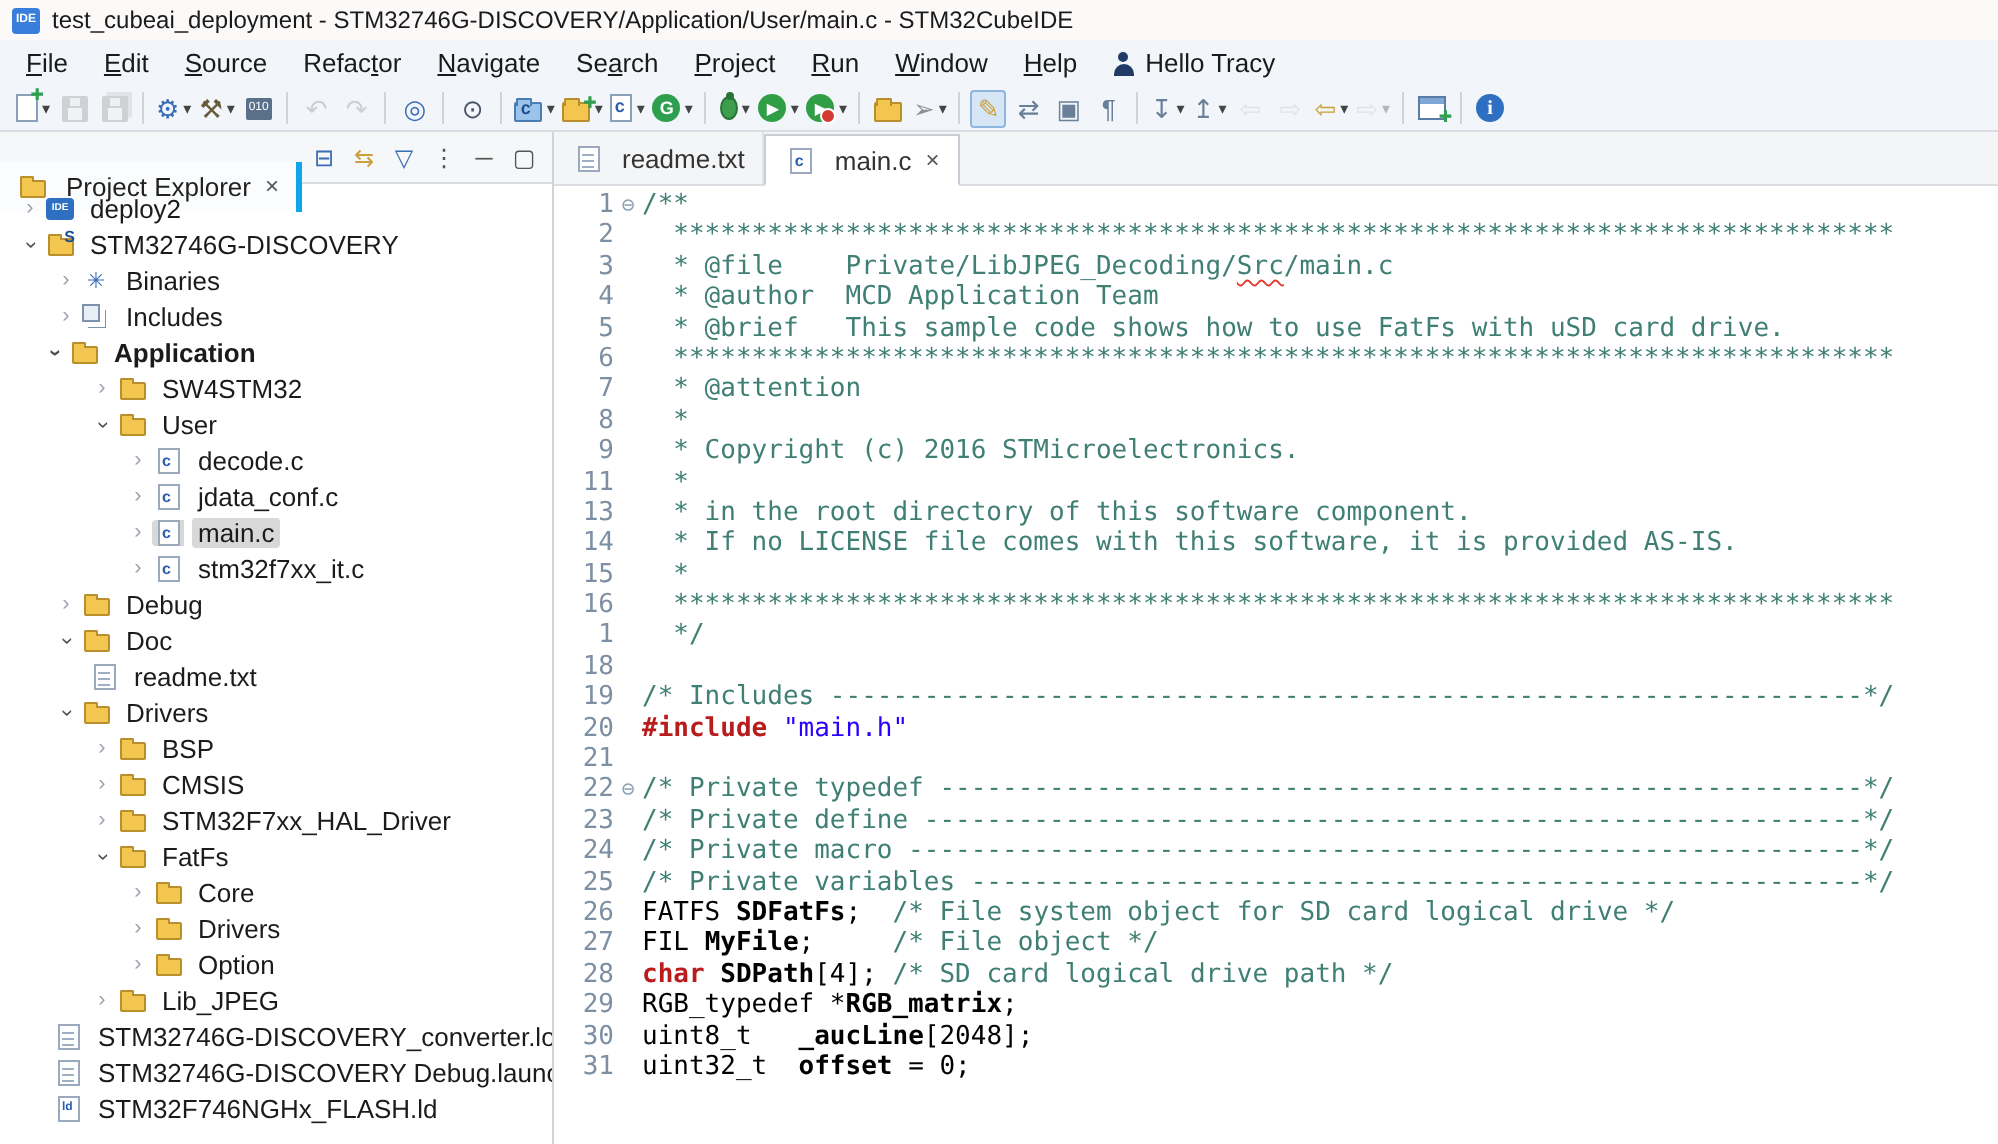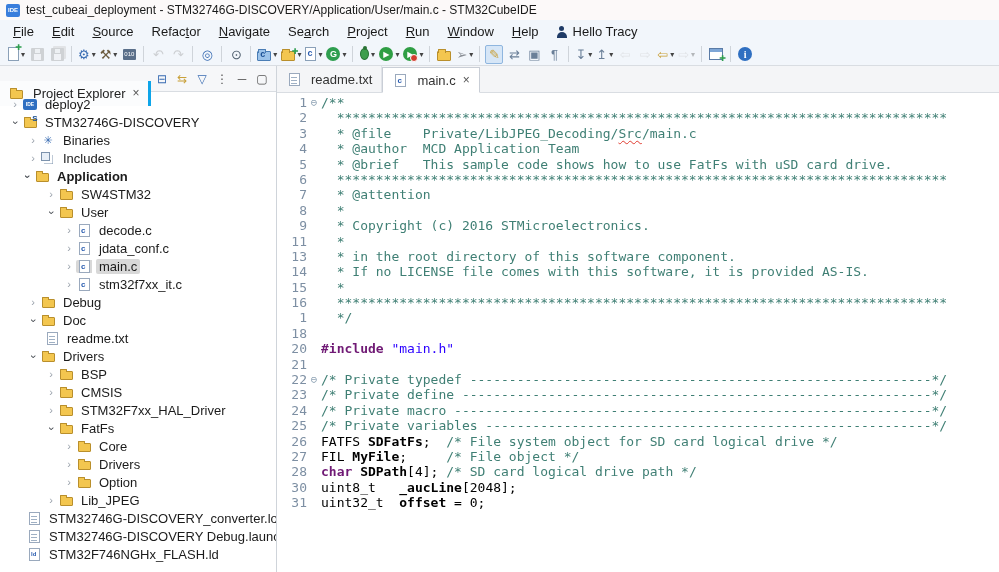--- a/index.html
+++ b/index.html
@@ -104,21 +104,21 @@
   .etab.active { background:#fff; border:1px solid #c9ced6; border-bottom:1px solid #fff; margin-bottom:-1px; }
   .etab .close { font-size:12px; color:#555; margin-left:2px; }
 
   .code { flex:1; overflow:hidden; font-family:"DejaVu Sans Mono","Liberation Mono",monospace;
           font-size:13px; line-height:15.4px; padding-top:2px; }
   .crow { display:flex; height:15.4px; white-space:pre; }
   .ln { width:30px; flex:0 0 auto; text-align:right; color:#7d8fa3; }
   .fold { width:14px; flex:0 0 auto; color:#8fa3b5; font-size:11px; text-align:center; line-height:15.4px; }
   .ctext { flex:1; color:#000; }
   .cm { color:#3F7F74; }
-  .kw { color:#701a75; font-weight:bold;text-align:right; }
+  .kw { color:#b91c1c; font-weight:bold;text-align:right; }
   .str { color:#2A00FF; }
   .b { font-weight:bold; }
   .sq { text-decoration:underline; text-decoration-style:wavy; text-decoration-color:#e03c31;
         text-decoration-thickness:1px; text-underline-offset:2px; }
 </style>
 </head>
 <body>
 
 <div class="win">
 
@@ -516,28 +516,30 @@
           <div class="crow"><span class="ln">7</span><span class="fold"></span><span class="ctext"><span class="cm">  * @attention</span></span></div>
           <div class="crow"><span class="ln">8</span><span class="fold"></span><span class="ctext"><span class="cm">  *</span></span></div>
           <div class="crow"><span class="ln">9</span><span class="fold"></span><span class="ctext"><span class="cm">  * Copyright (c) 2016 STMicroelectronics.</span></span></div>
           <div class="crow"><span class="ln">11</span><span class="fold"></span><span class="ctext"><span class="cm">  *</span></span></div>
           <div class="crow"><span class="ln">13</span><span class="fold"></span><span class="ctext"><span class="cm">  * in the root directory of this software component.</span></span></div>
           <div class="crow"><span class="ln">14</span><span class="fold"></span><span class="ctext"><span class="cm">  * If no LICENSE file comes with this software, it is provided AS-IS.</span></span></div>
           <div class="crow"><span class="ln">15</span><span class="fold"></span><span class="ctext"><span class="cm">  *</span></span></div>
           <div class="crow"><span class="ln">16</span><span class="fold"></span><span class="ctext"><span class="cm">  ******************************************************************************</span></span></div>
           <div class="crow"><span class="ln">1</span><span class="fold"></span><span class="ctext"><span class="cm">  */</span></span></div>
           <div class="crow"><span class="ln">18</span><span class="fold"></span><span class="ctext"></span></div>
+          <div class="crow"><span class="ln">19</span><span class="fold"></span><span class="ctext"><span class="cm">/* Includes ------------------------------------------------------------------*/</span></span></div>
           <div class="crow"><span class="ln">20</span><span class="fold"></span><span class="ctext"><span class="kw">#include</span><span> </span><span class="str">"main.h"</span></span></div>
           <div class="crow"><span class="ln">21</span><span class="fold"></span><span class="ctext"></span></div>
           <div class="crow"><span class="ln">22</span><span class="fold">⊖</span><span class="ctext"><span class="cm">/* Private typedef -----------------------------------------------------------*/</span></span></div>
           <div class="crow"><span class="ln">23</span><span class="fold"></span><span class="ctext"><span class="cm">/* Private define ------------------------------------------------------------*/</span></span></div>
           <div class="crow"><span class="ln">24</span><span class="fold"></span><span class="ctext"><span class="cm">/* Private macro -------------------------------------------------------------*/</span></span></div>
           <div class="crow"><span class="ln">25</span><span class="fold"></span><span class="ctext"><span class="cm">/* Private variables ---------------------------------------------------------*/</span></span></div>
           <div class="crow"><span class="ln">26</span><span class="fold"></span><span class="ctext"><span>FATFS </span><span class="b">SDFatFs</span><span>;  </span><span class="cm">/* File system object for SD card logical drive */</span></span></div>
           <div class="crow"><span class="ln">27</span><span class="fold"></span><span class="ctext"><span>FIL </span><span class="b">MyFile</span><span>;     </span><span class="cm">/* File object */</span></span></div>
           <div class="crow"><span class="ln">28</span><span class="fold"></span><span class="ctext"><span class="kw">char</span><span> </span><span class="b">SDPath</span><span>[4]; </span><span class="cm">/* SD card logical drive path */</span></span></div>
+          <div class="crow"><span class="ln">29</span><span class="fold"></span><span class="ctext"><span>RGB_typedef *</span><span class="b">RGB_matrix</span><span>;</span></span></div>
           <div class="crow"><span class="ln">30</span><span class="fold"></span><span class="ctext"><span>uint8_t   </span><span class="b">_aucLine</span><span>[2048];</span></span></div>
           <div class="crow"><span class="ln">31</span><span class="fold"></span><span class="ctext"><span>uint32_t  </span><span class="b">offset</span><span> = 0;</span></span></div>
         </div>
     </div>
 
   </div>
 </div>
 
 </body></html>

